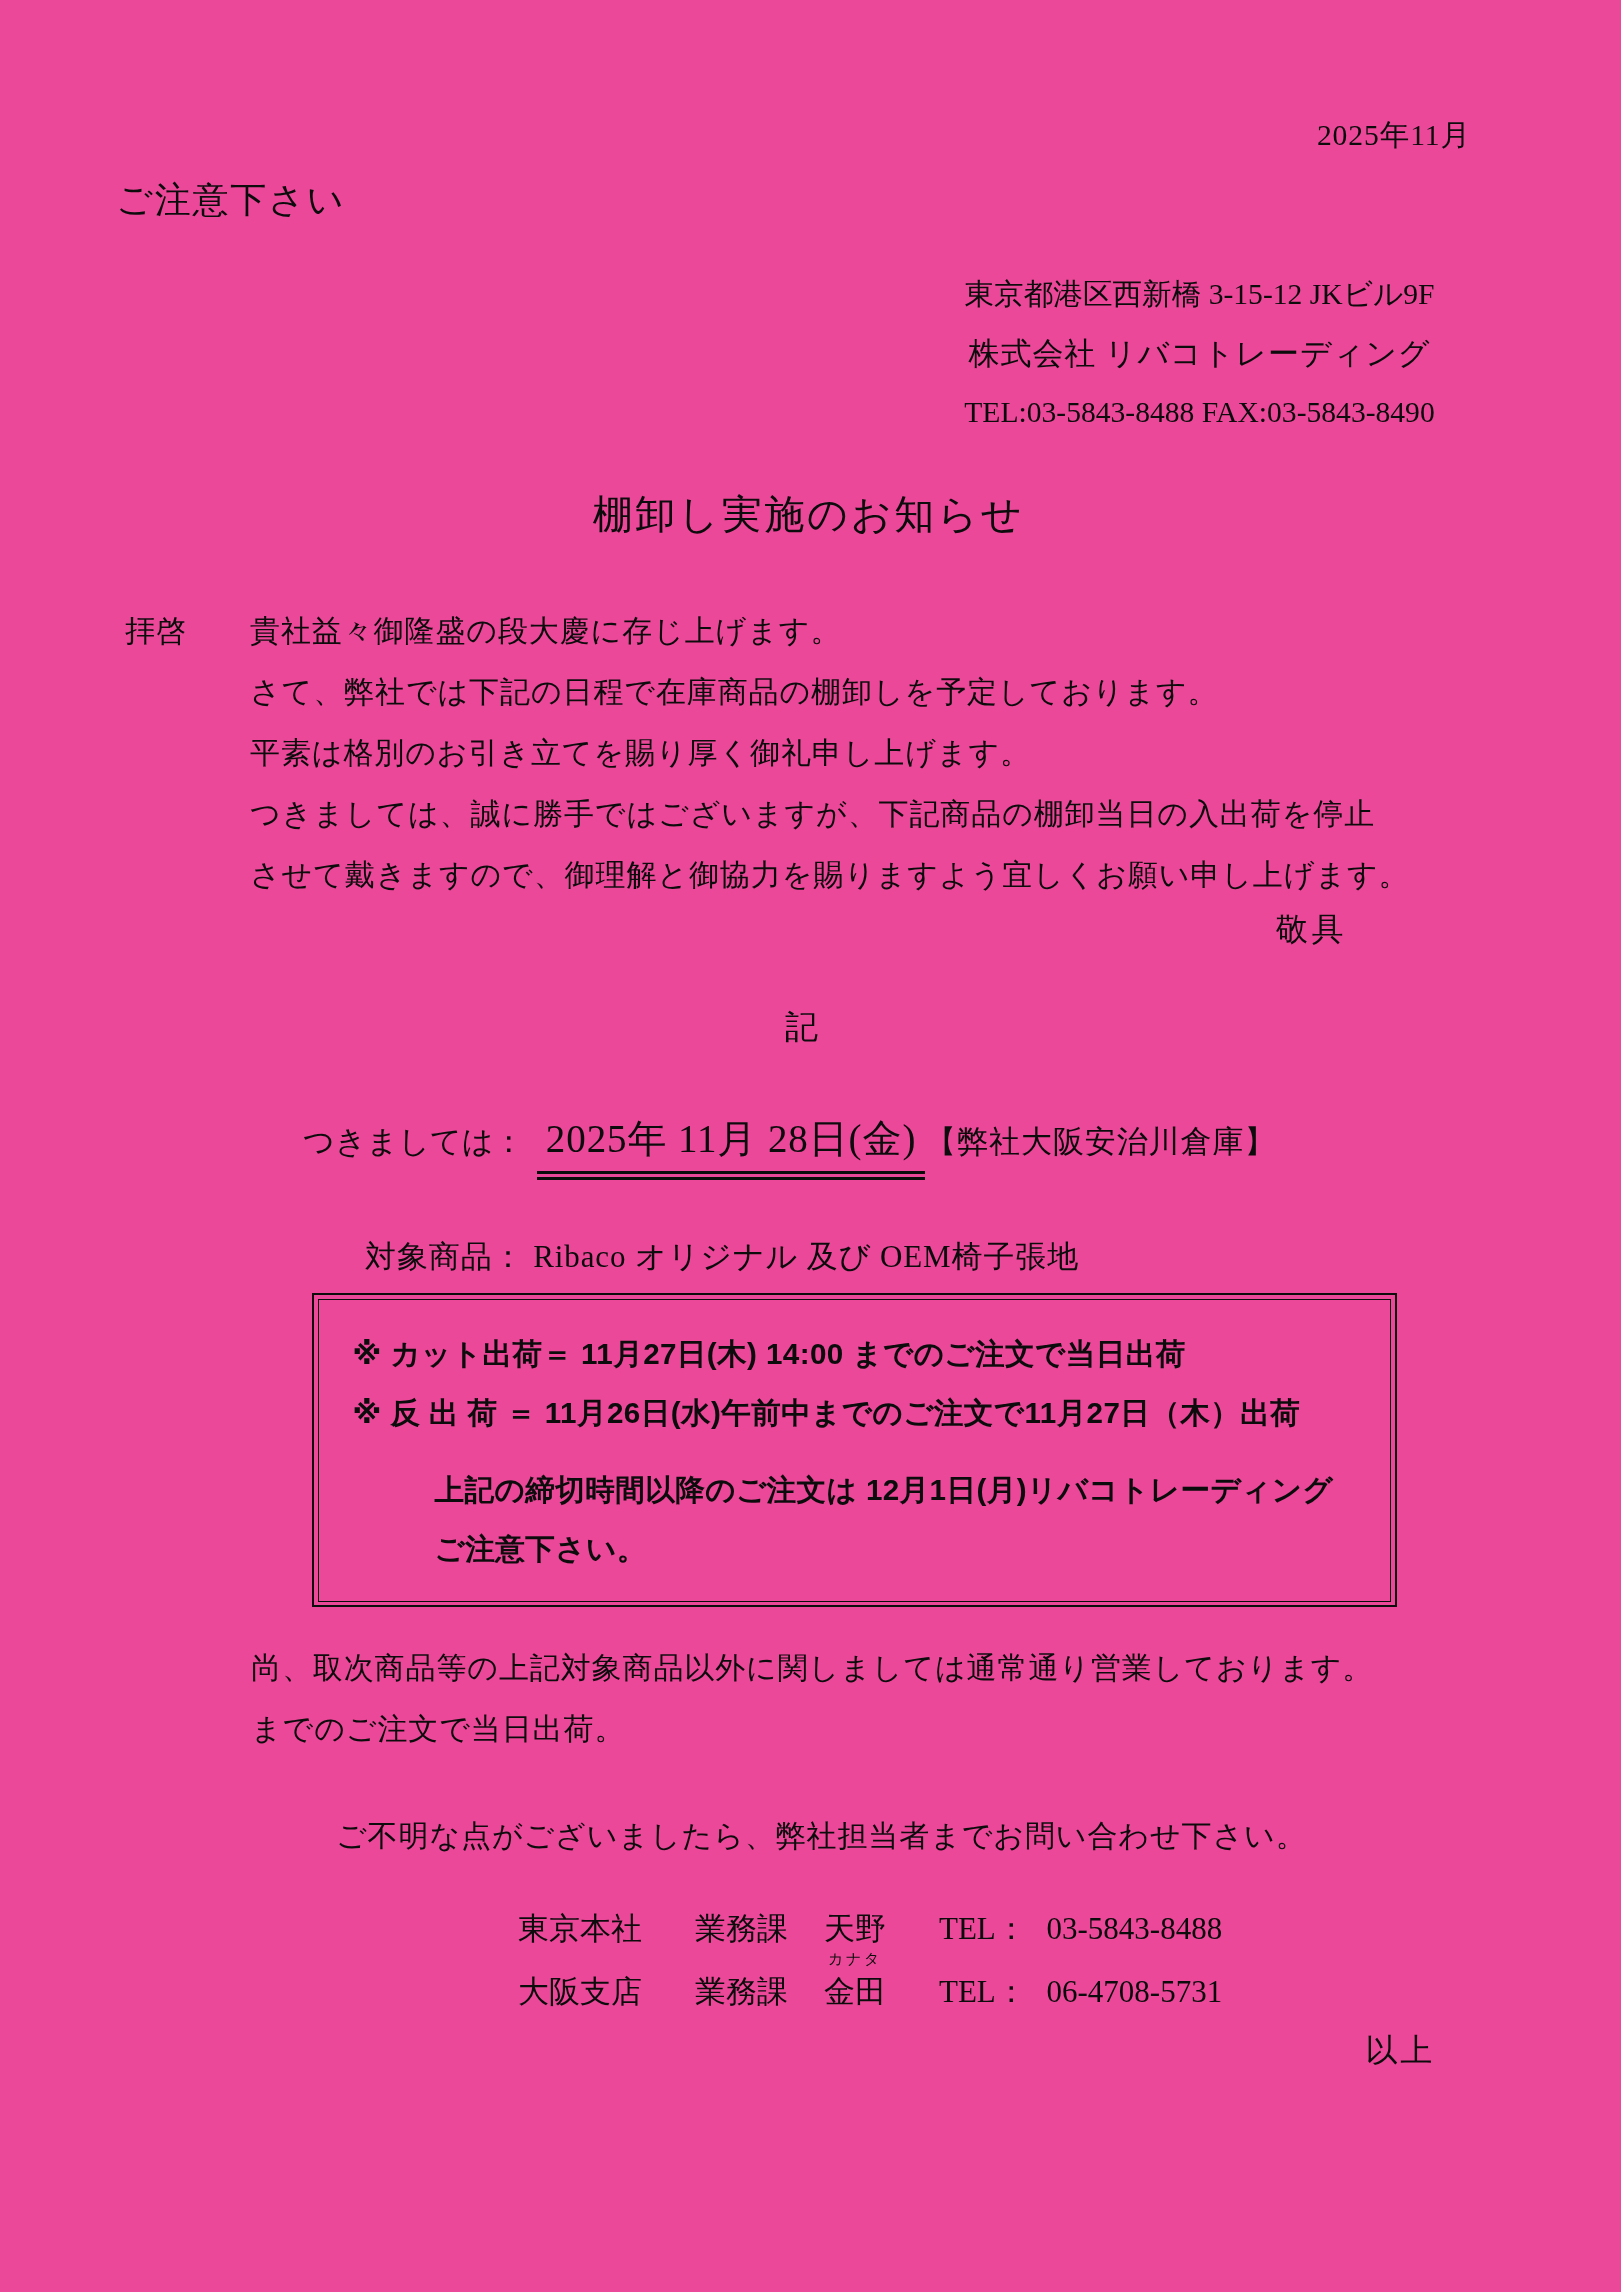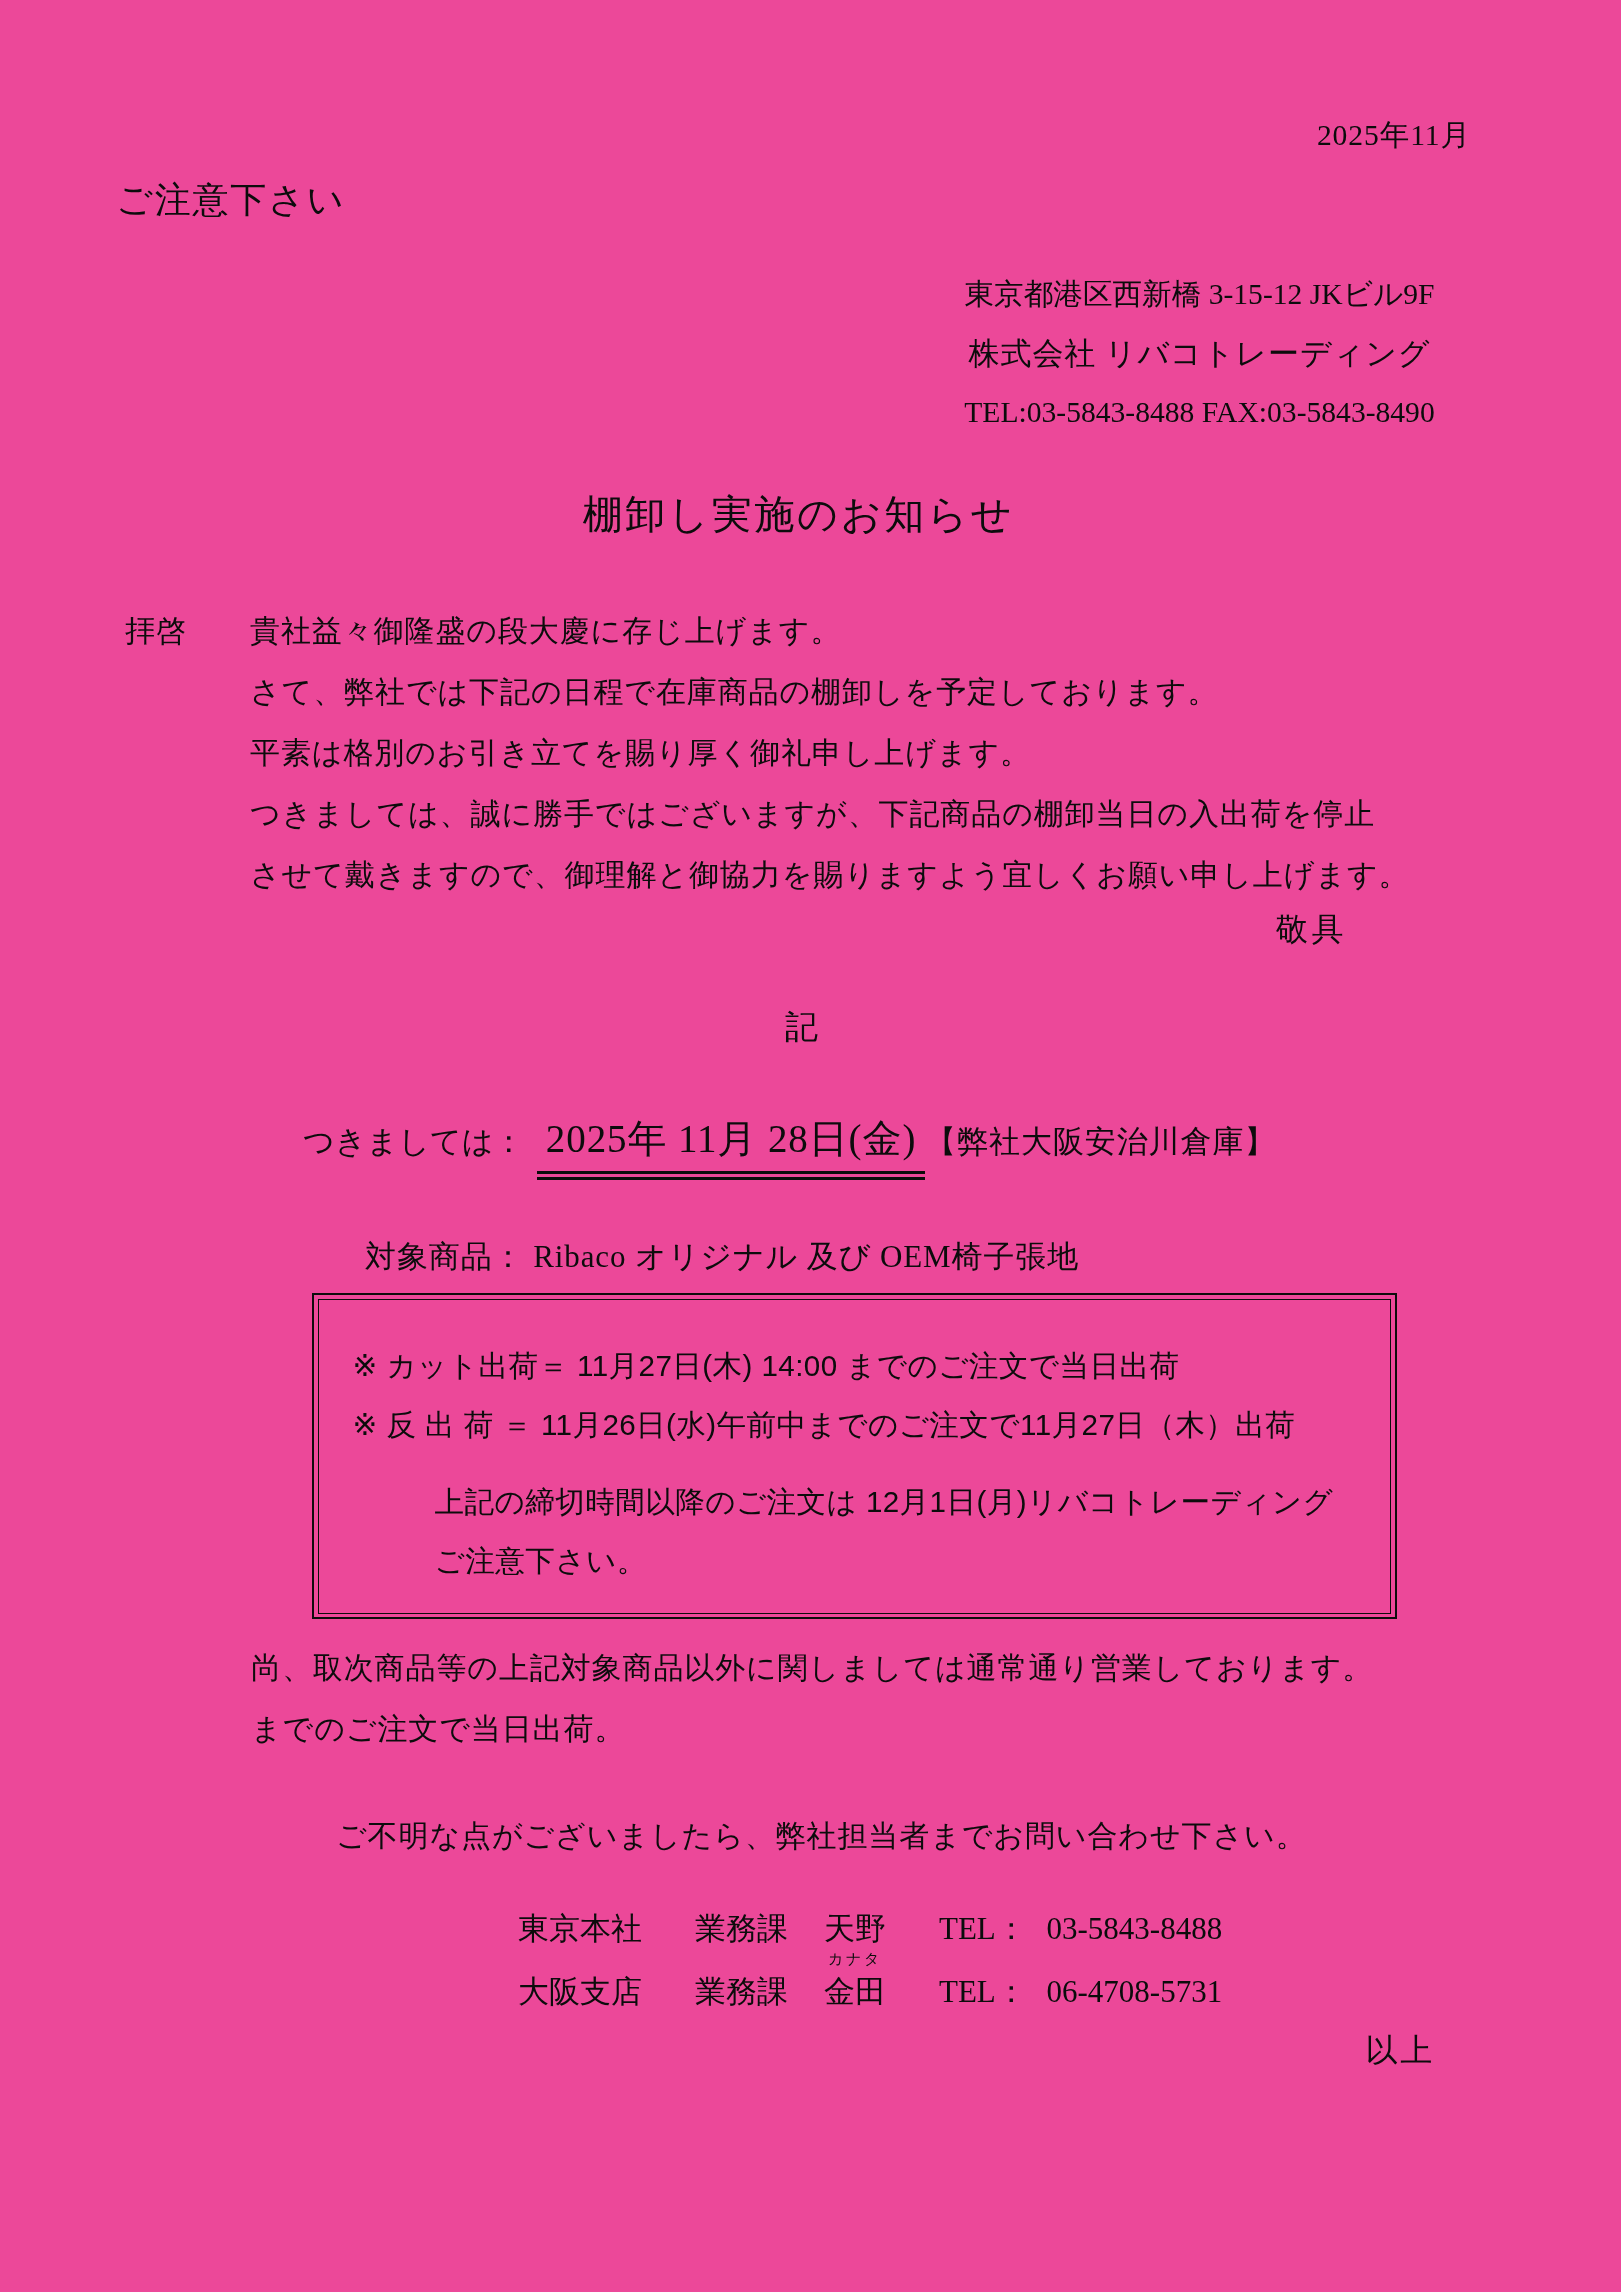--- a/index.html
+++ b/index.html
@@ -34,21 +34,21 @@
     top: 265px; left: 913px; width: 573px;
     text-align: center;
   }
   .sender-block > div { line-height: 59px; }
   .sender-address { font-size: 29.6px; }
   .sender-company { font-size: 31px; letter-spacing: 0.9px; }
   .sender-telfax { font-size: 29.6px; }
 
   
   .letter-title {
-    top: 487px; left: 6px; width: 1585px;
+    top: 487px; left: 16px; width: 1585px;
     text-align: center;
     font-size: 40px;
     letter-spacing: 2.7px;
   }
 
   
   .body-block {
     top: 600px; left: 125px; width: 1397px;
     line-height: 61px;
     letter-spacing: 0.9px;
@@ -98,23 +98,23 @@
   
   .notice-box {
     top: 1293px; left: 312px;
     width: 1085px;
     border: 2.7px solid #0c0c0c;
     padding: 3.6px;
     box-sizing: border-box;
   }
   .notice-box-inner {
     border: 1.8px solid #0c0c0c;
-    padding: 36px 18px 23px 34px;
+    padding: 24px 18px 23px 34px;
     font-family: "Liberation Sans", "DejaVu Sans", sans-serif;
-    font-weight: 400;
+    font-weight: 700;
     font-size: 29.6px;
     letter-spacing: 0.4px;
   }
   .notice-line { line-height: 59px; white-space: nowrap; }
   .notice-note {
     line-height: 59px;
     padding-left: 82px;
     white-space: nowrap;
   }
   .notice-gap { height: 18px; }

